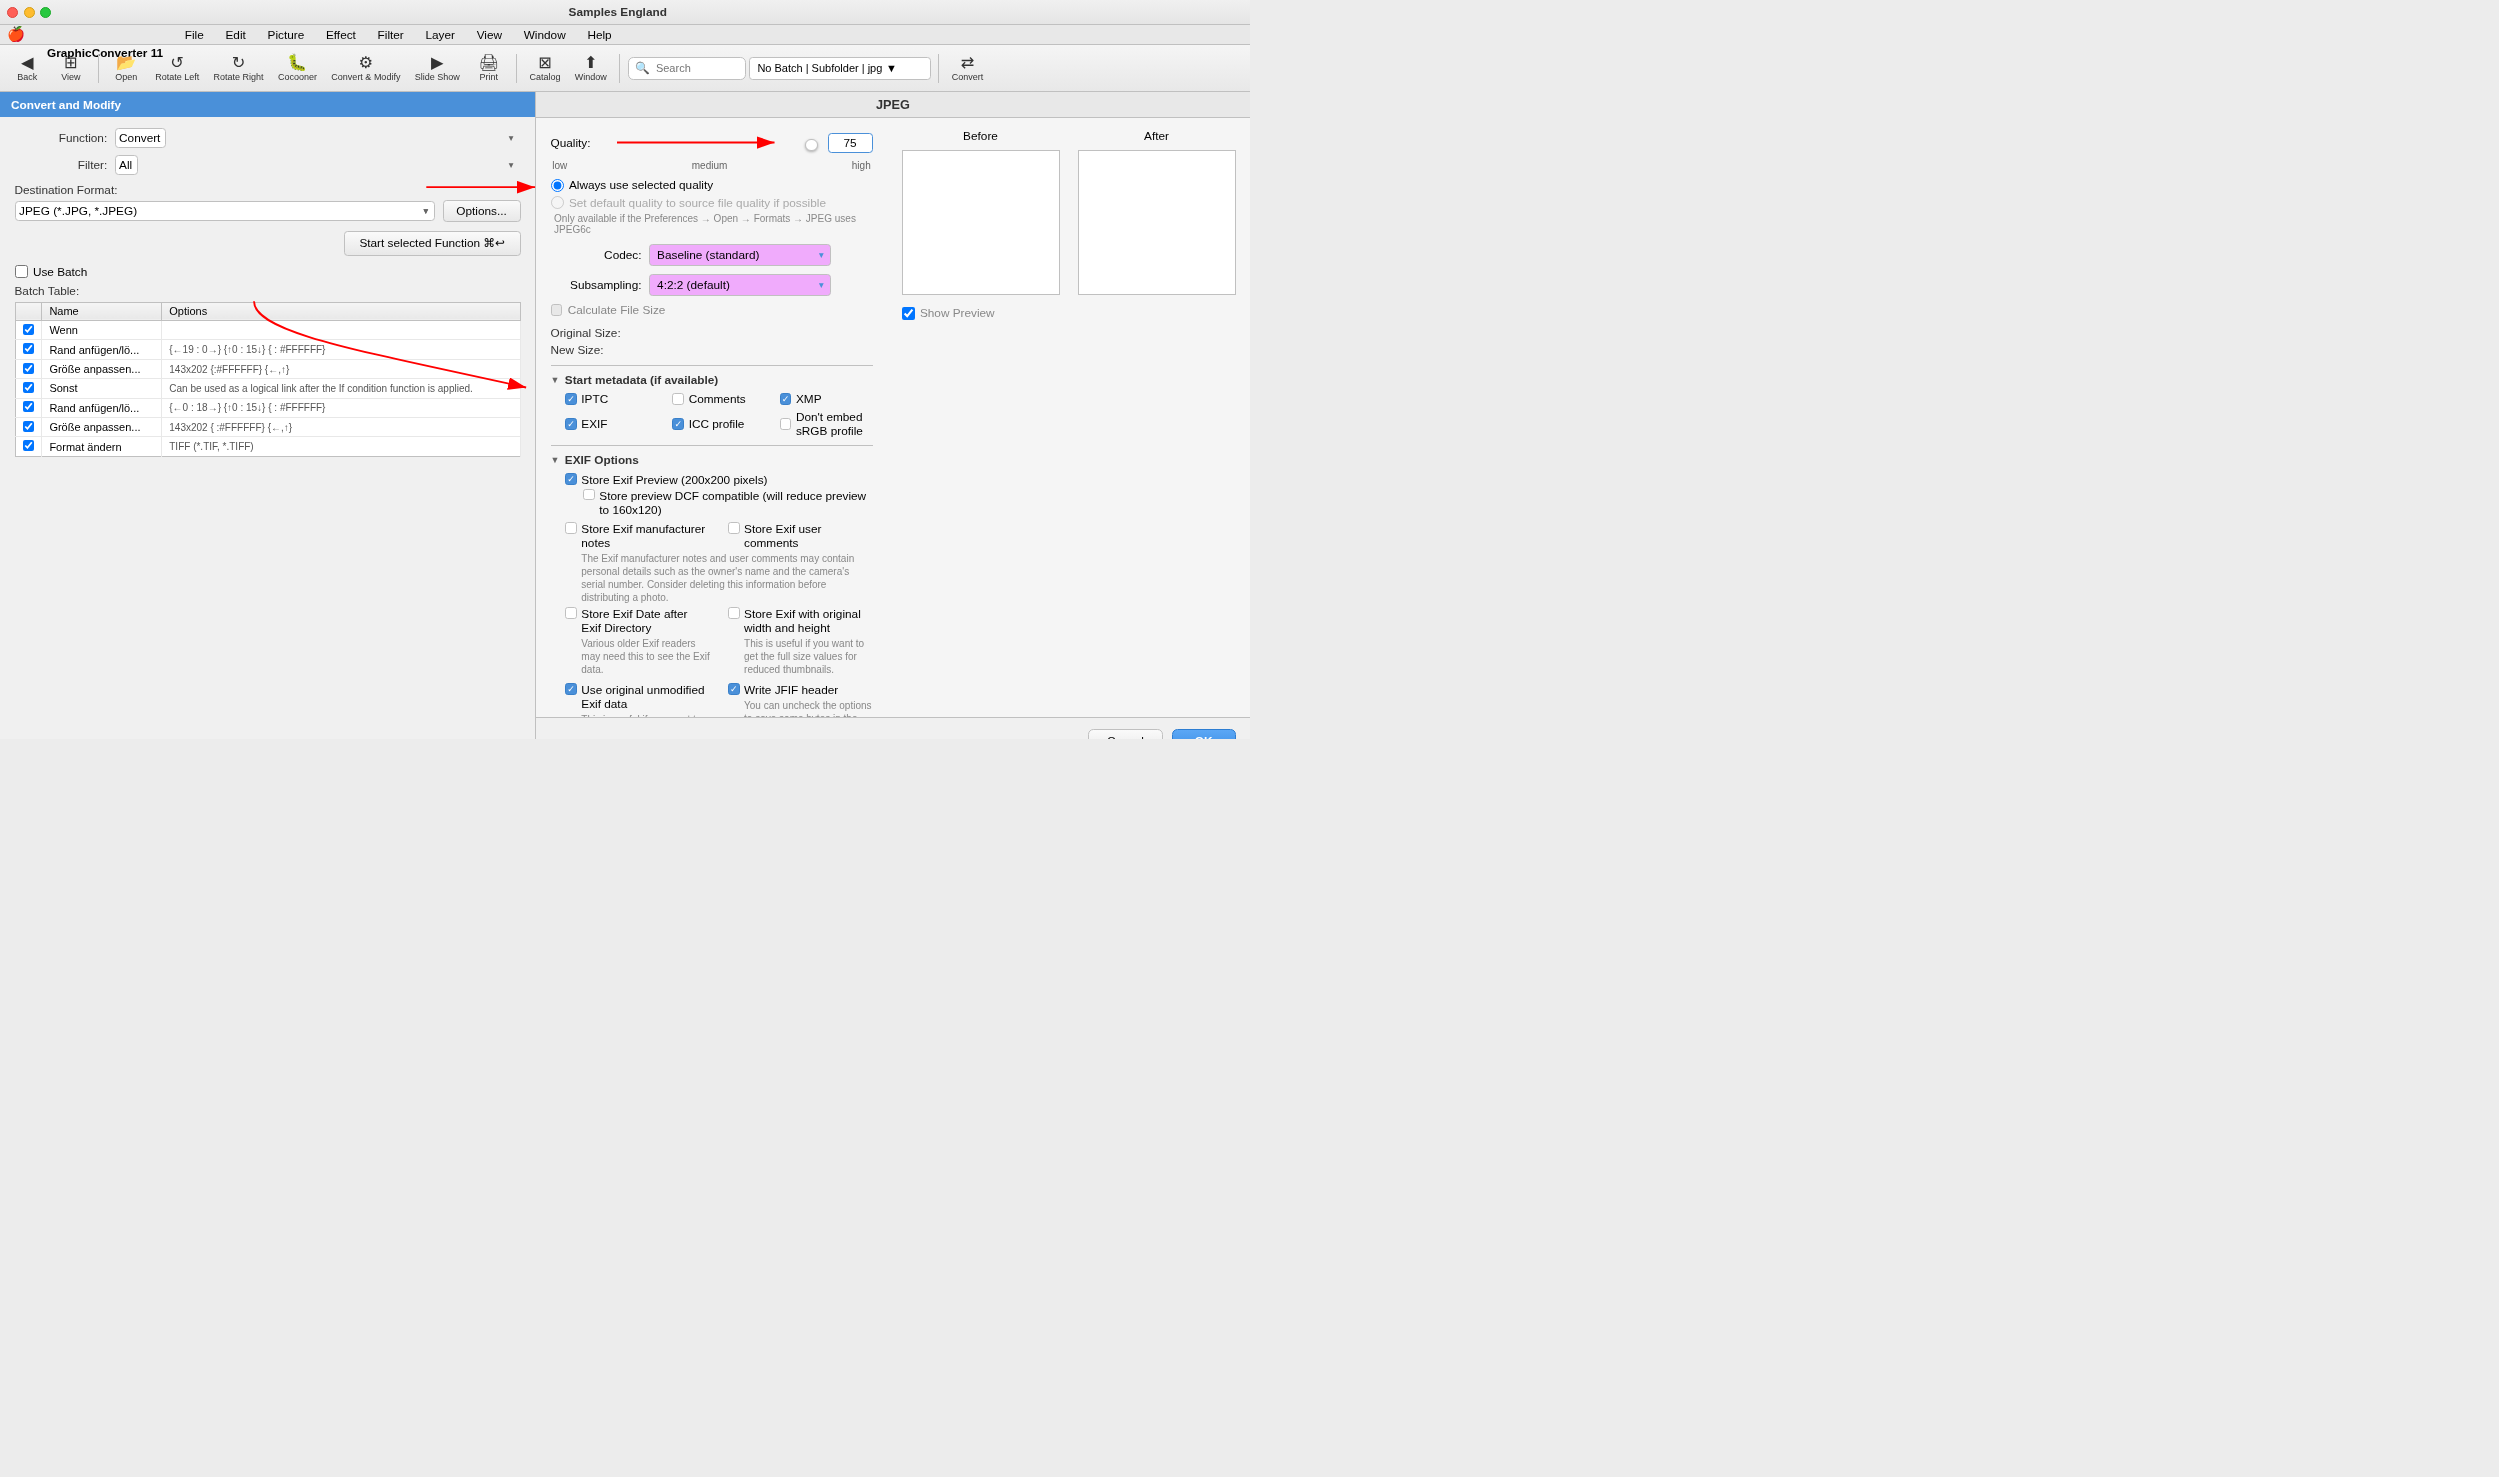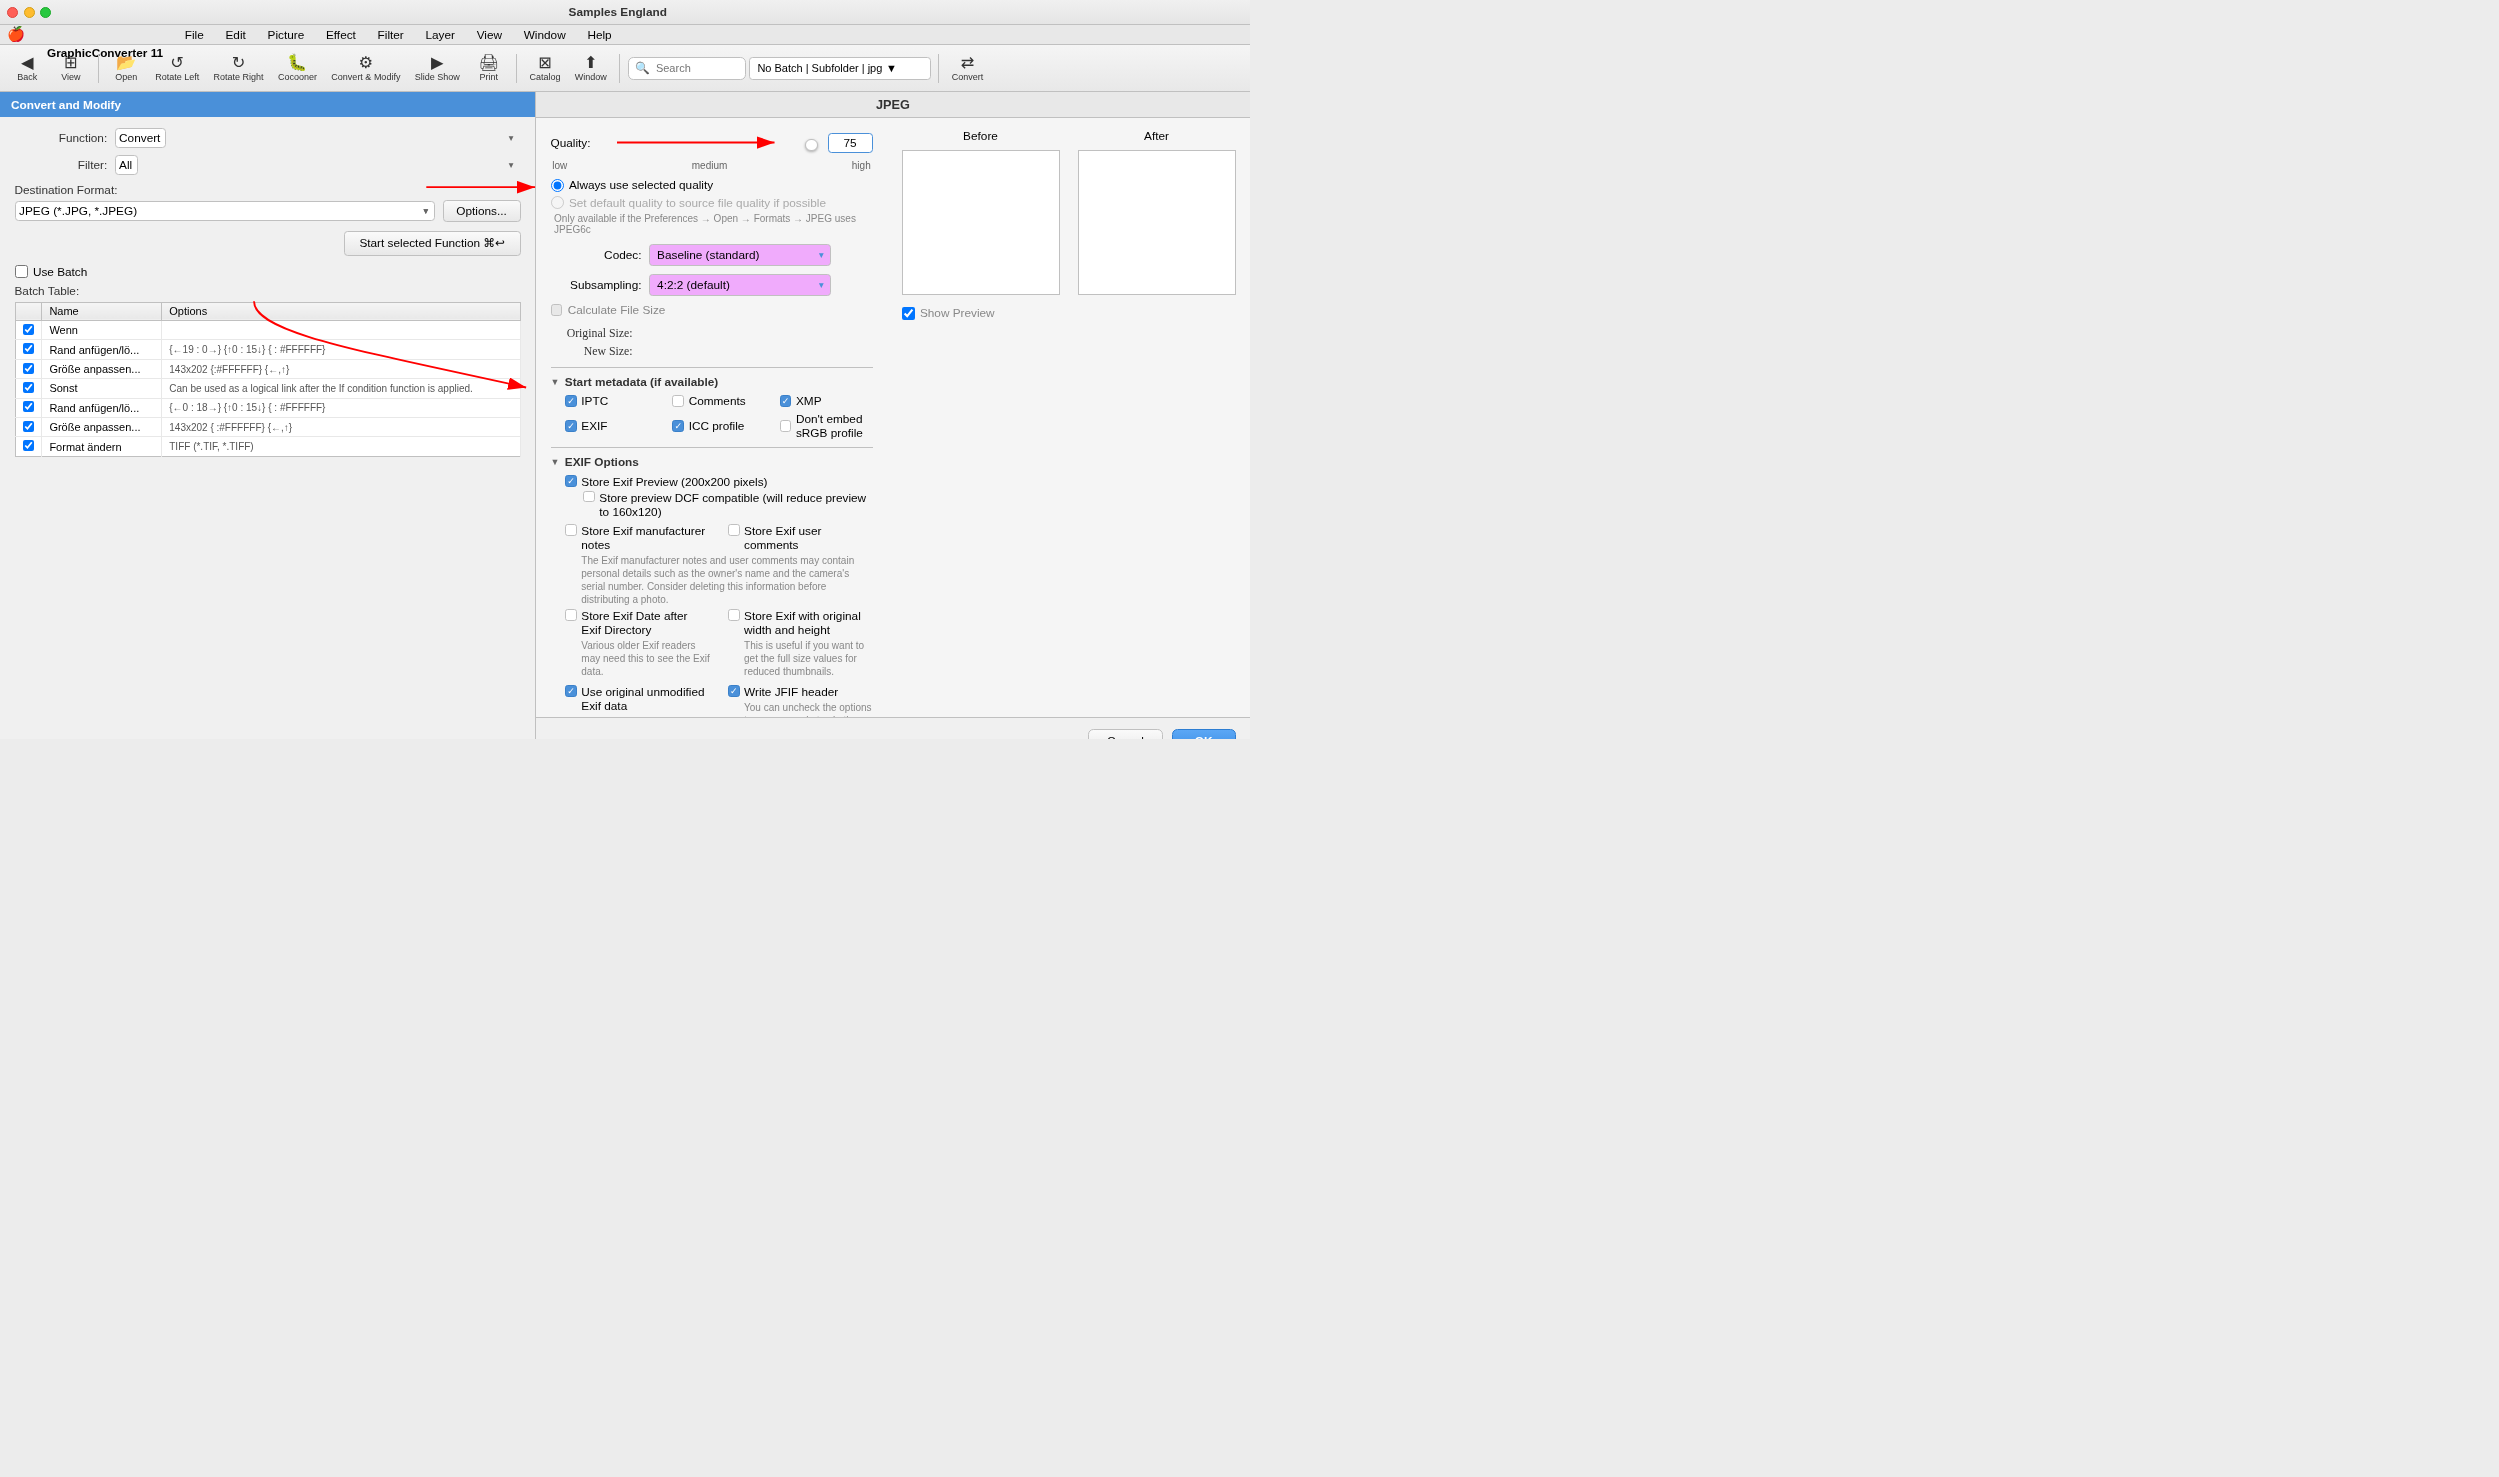--- a/index.html
+++ b/index.html
@@ -371,21 +371,21 @@
     }
 
     
     .size-row {
       display: flex;
       align-items: center;
       gap: 7.3px;
       margin-bottom: 3.6px;
       font-size: 11.8px;
     }
-    .size-label { min-width: 82px; text-align: right; color: #333; font-family: Liberation Serif, serif; }
+    .size-label { min-width: 82px; color: #333; }
     .preview-image {
       width: 163px;
       height: 145px;
       border: 0.9px solid #c0c0c0;
       background: white;
     }
     .show-preview-row {
       display: flex;
       align-items: center;
       gap: 5.4px;

